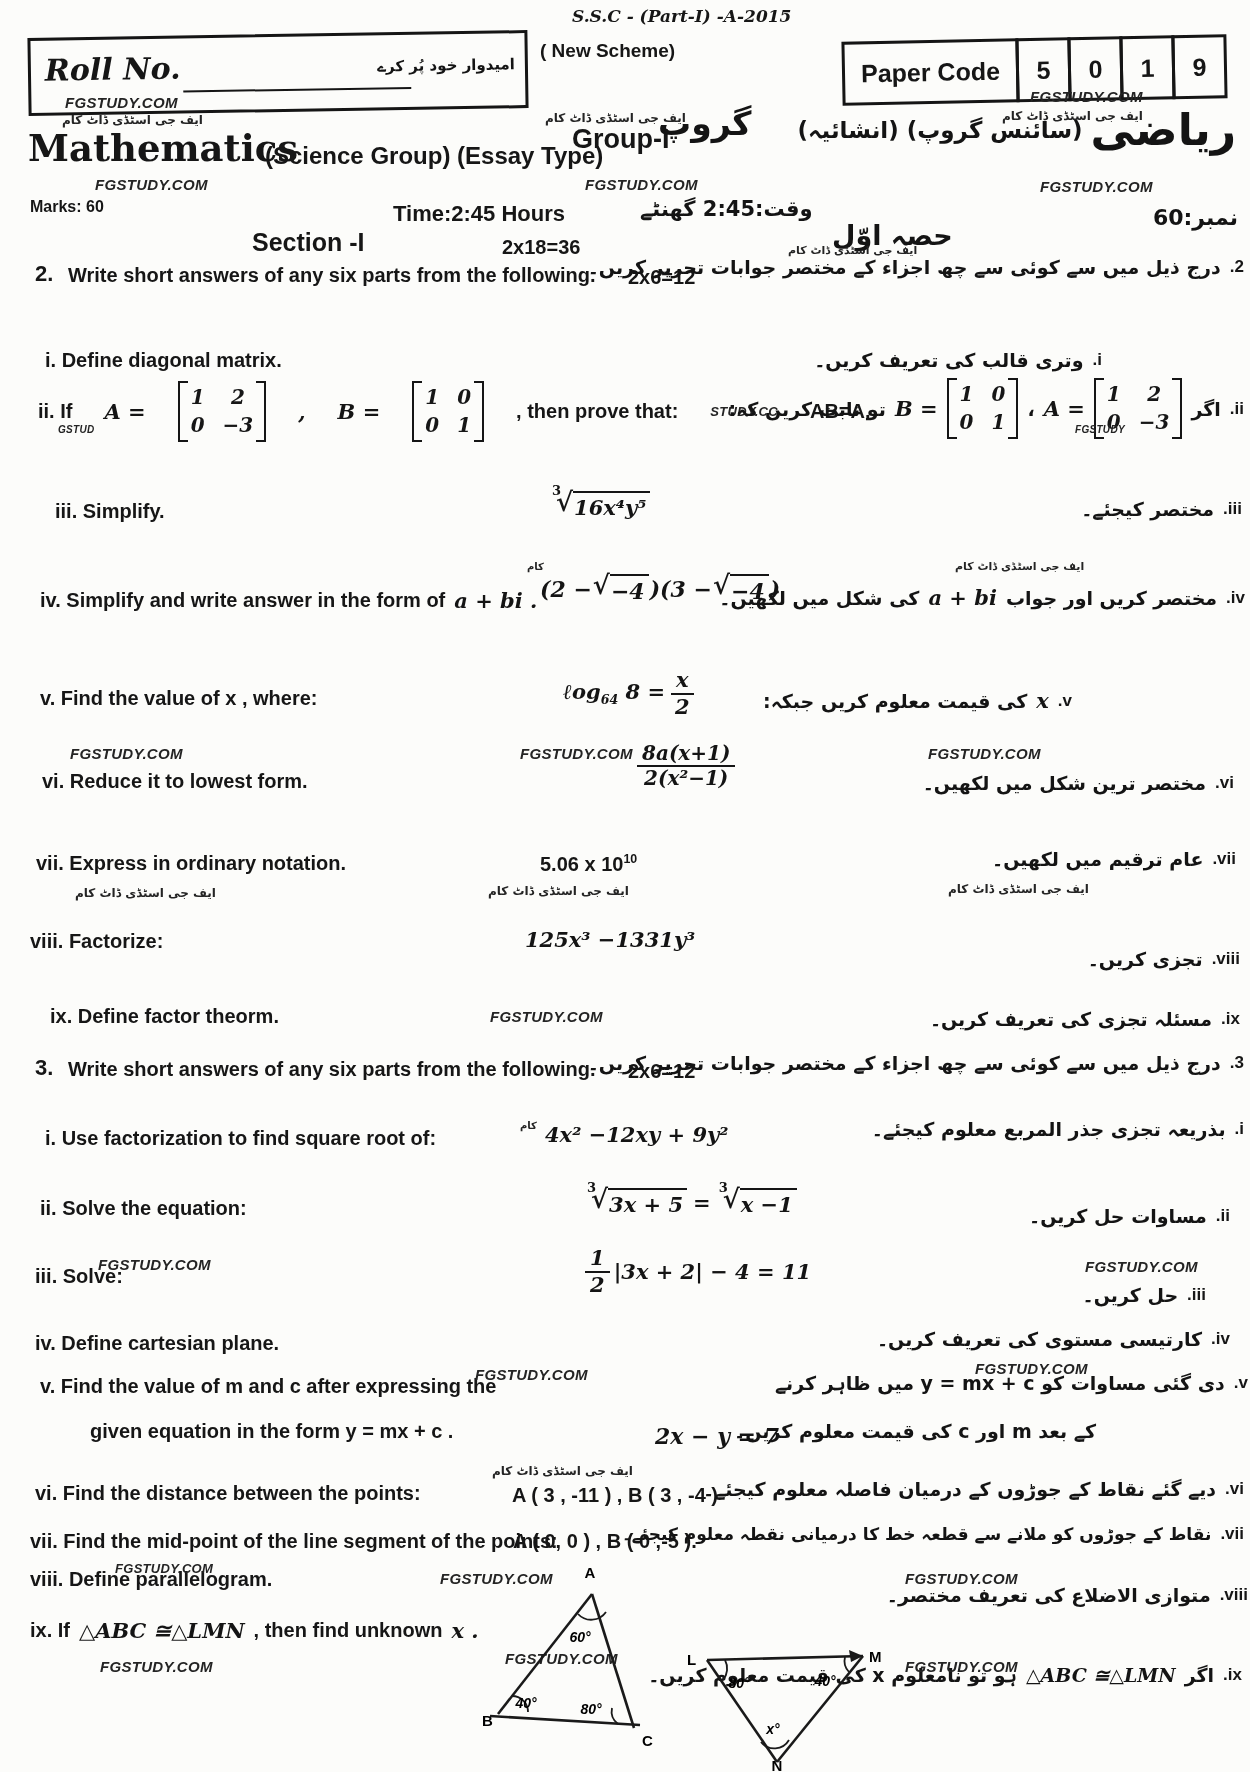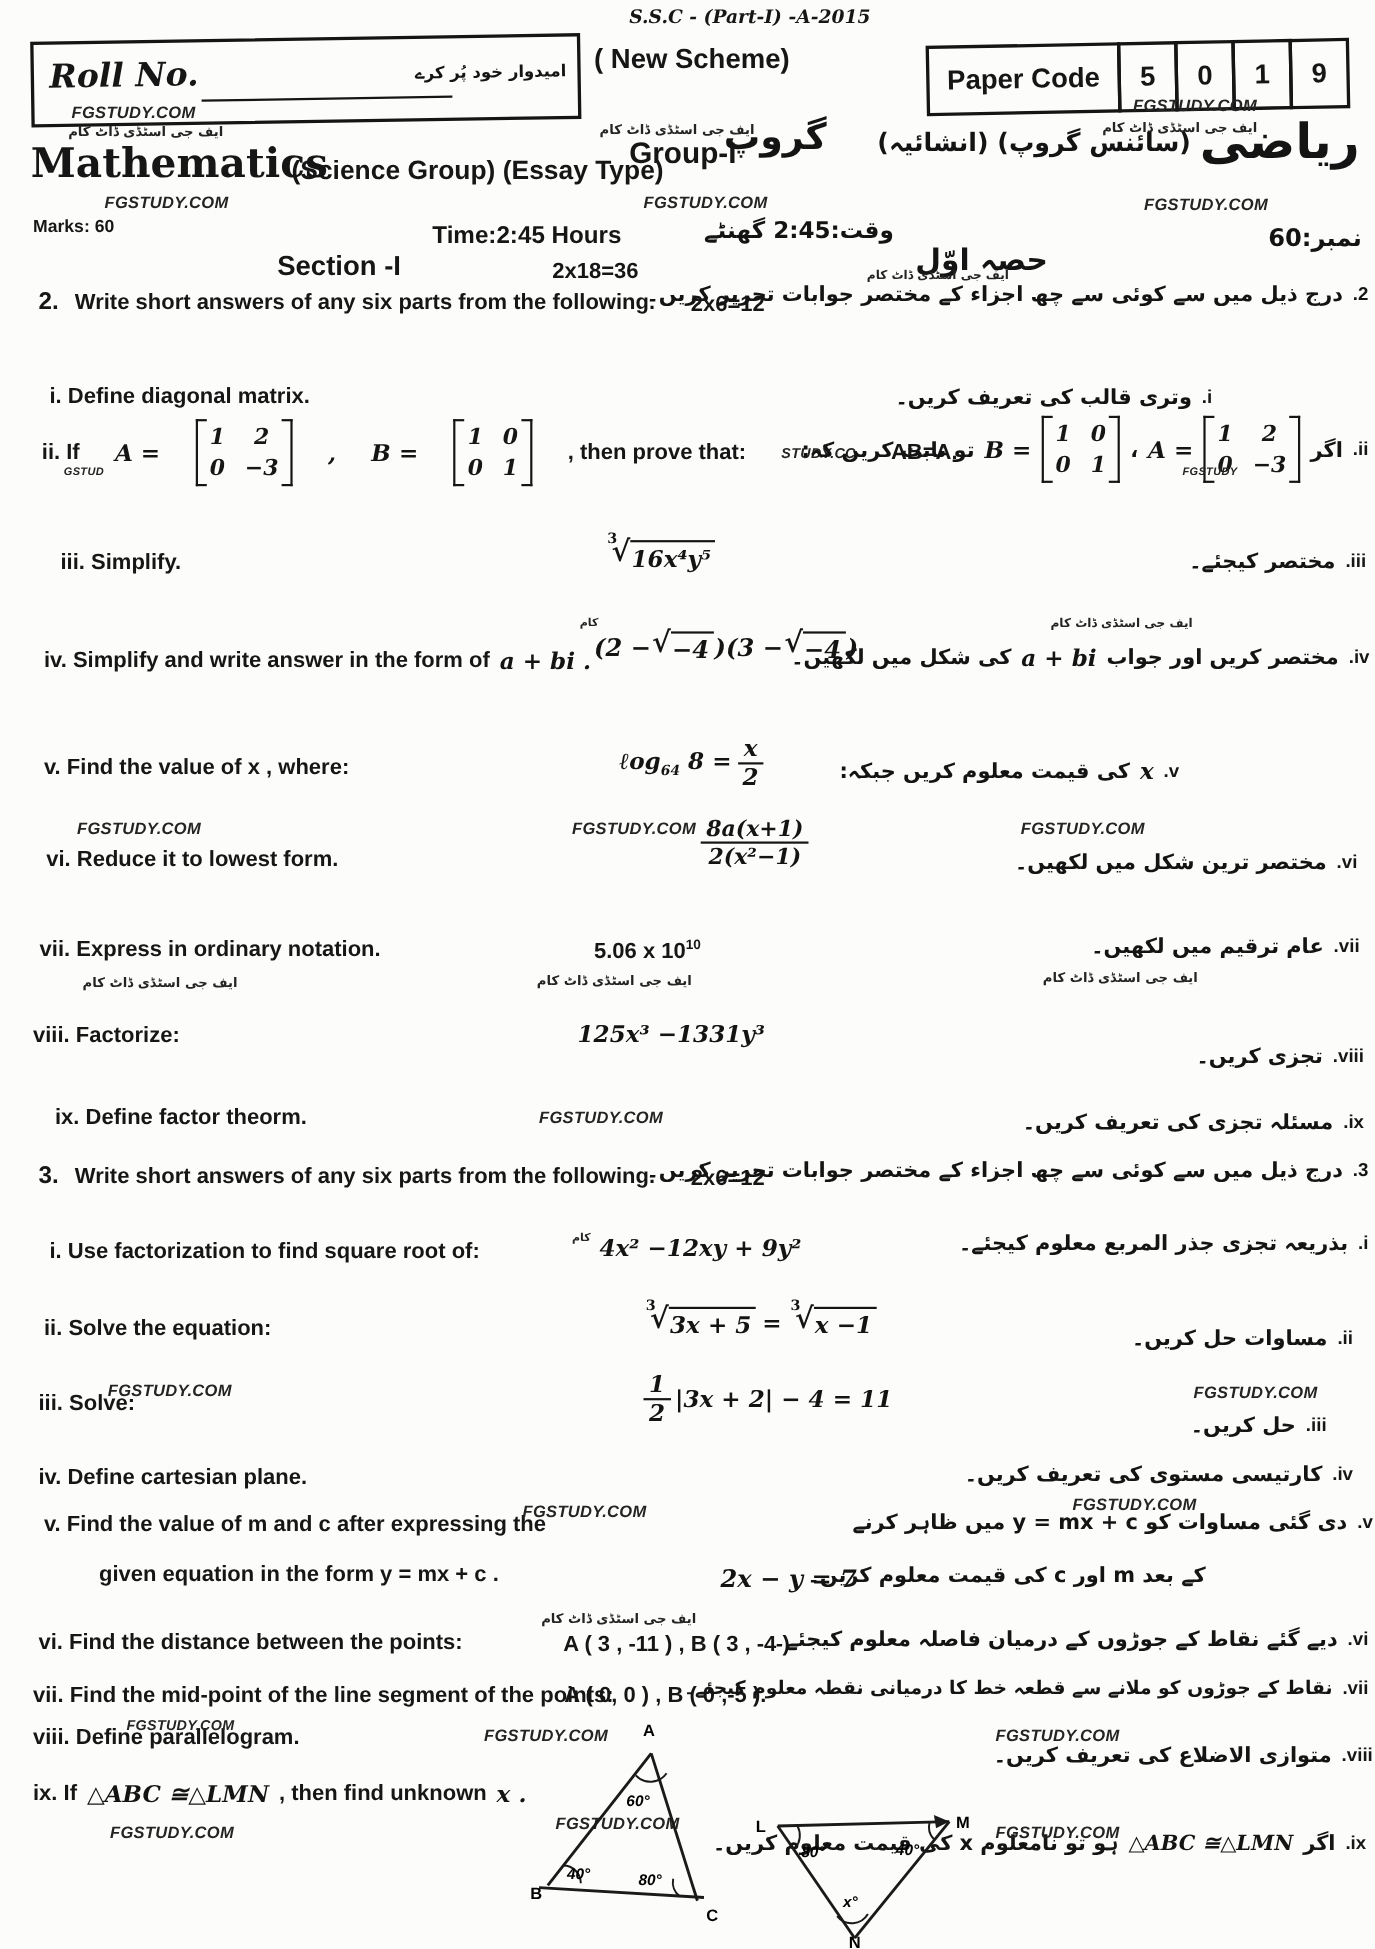--- a/index.html
+++ b/index.html
@@ -36,21 +36,21 @@
 <div class="page">
 
   <div class="abs ser it" style="left:572px;top:6px;font-size:17px;">S.S.C - (Part-I) -A-2015</div>
 
   <div class="abs box" style="left:28px;top:34px;width:494px;height:72px;transform:rotate(-0.9deg);">
     <span class="abs ser it" style="left:14px;top:12px;font-size:30px;">Roll No.</span>
     <span class="abs" style="left:152px;top:52px;width:228px;border-bottom:2.5px solid #151515;"></span>
     <span class="abs ur" style="right:10px;top:22px;font-size:15px;">امیدوار خود پُر کرے</span>
   </div>
 
-  <div class="abs en" style="left:540px;top:40px;font-size:25px;">( New Scheme)</div>
+  <div class="abs en" style="left:540px;top:40px;font-size:19px;">( New Scheme)</div>
 
   <div class="abs" style="left:842px;top:38px;transform:rotate(-1.1deg);display:flex;align-items:stretch;">
     <div class="box en" style="padding:12px 16px;font-size:25px;display:flex;align-items:center;">Paper Code</div>
     <div class="box cell">5</div>
     <div class="box cell">0</div>
     <div class="box cell">1</div>
     <div class="box cell">9</div>
   </div>
 
 
@@ -310,21 +310,21 @@
   <div class="abs row" style="right:6px;top:1524px;">
     <span class="ur" style="font-size:17px;">نقاط کے جوڑوں کو ملانے سے قطعہ خط کا درمیانی نقطہ معلوم کیجئے۔</span>
     <span class="en sm">.vii</span>
   </div>
 
   <div class="abs en" style="left:30px;top:1568px;">viii. Define parallelogram.</div>
   <span class="abs wm" style="left:115px;top:1561px;font-size:13px;">FGSTUDY.COM</span>
   <span class="abs wm" style="left:440px;top:1570px;">FGSTUDY.COM</span>
   <span class="abs wm" style="left:905px;top:1570px;">FGSTUDY.COM</span>
   <div class="abs row" style="right:2px;top:1584px;">
-    <span class="ur">متوازی الاضلاع کی تعریف کریں۔</span>
+    <span class="ur">متوازی الاضلاع کی تعریف مختصر۔</span>
     <span class="en sm">.viii</span>
   </div>
 
   <div class="abs row" style="left:30px;top:1618px;">
     <span class="en">ix. If</span>
     <span class="math">△ABC ≅△LMN</span>
     <span class="en">, then find unknown</span>
     <span class="math">x .</span>
   </div>
   <div class="abs row" style="right:8px;top:1664px;">

